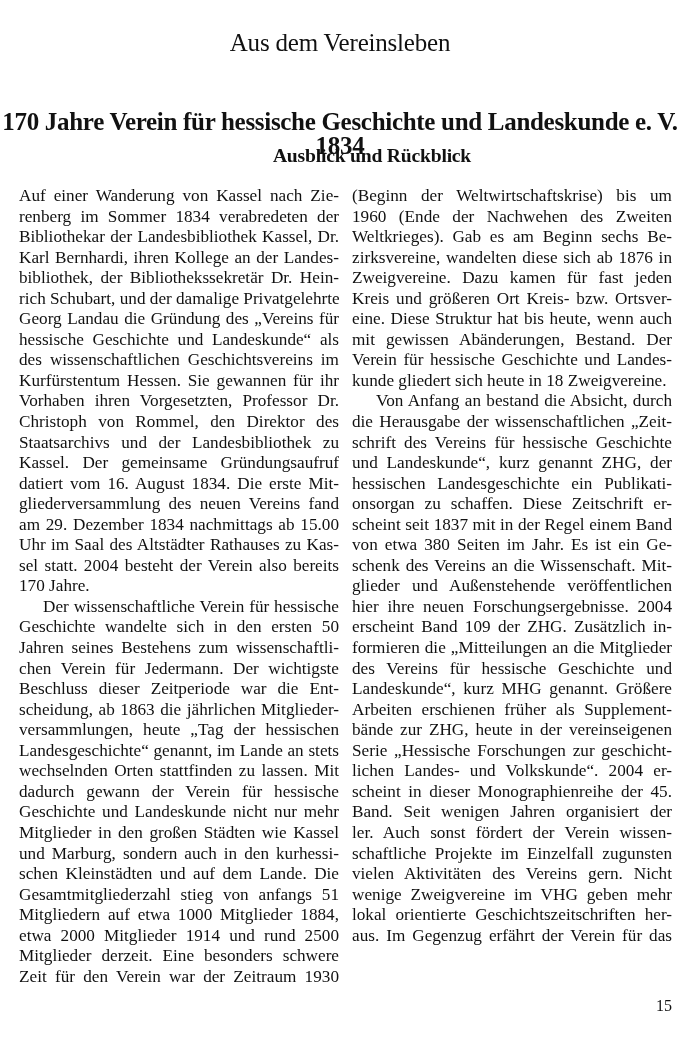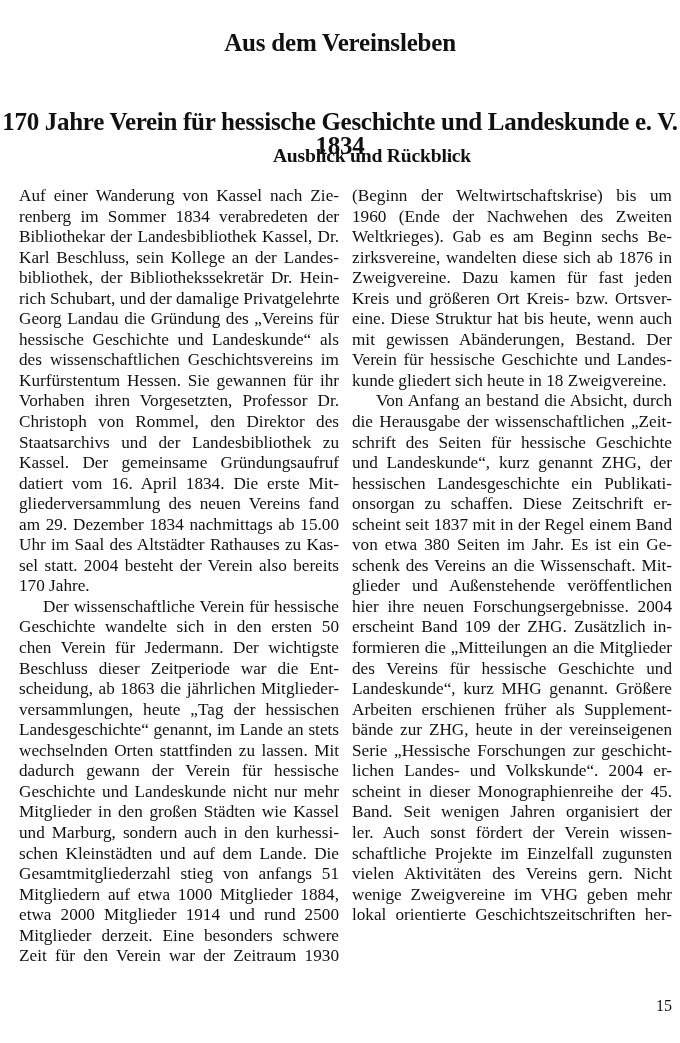--- a/index.html
+++ b/index.html
@@ -1,17 +1,17 @@
 <!DOCTYPE html>
 <html><head>
 <meta charset="utf-8">
 <style>
   html, body { margin:0; padding:0; background:#ffffff; }
   body { width:680px; height:1043px; position:relative; overflow:hidden; color:#111; font-family:"Liberation Serif", serif; }
-  .h1 { position:absolute; top:28px; left:0; width:680px; text-align:center; font-weight:bold; font-size:25px; line-height:30px; letter-spacing:-0.2px; }
+  .h1 { position:absolute; top:28px; left:0; width:680px; text-align:center; font-weight:normal; font-size:25px; line-height:30px; letter-spacing:-0.2px; }
   .h2 { position:absolute; top:110px; left:0; width:680px; text-align:center; font-weight:bold; font-size:25px; line-height:24px; letter-spacing:-0.3px; }
   .h3 { position:absolute; top:144px; left:0; width:680px; text-align:center; font-weight:bold; font-size:19.6px; line-height:24px; letter-spacing:-0.2px;margin-left:32px; }
   .col { position:absolute; top:186px; font-size:17.2px; line-height:20.55px; }
   .col.left { left:7px; width:320px;margin-left:12px; }
   .col.right { left:352px; width:320px; }
   .ln { display:block; text-align:justify; text-align-last:justify; white-space:nowrap; height:20.55px; overflow:visible; }
   .ln.last { text-align-last:left; }
   .ln.indent { padding-left:24px; }
   .pagenum { position:absolute; top:996px; left:640px; width:32px; text-align:right; font-size:16px; line-height:20px; }
 </style>
@@ -19,39 +19,40 @@
 <body>
 
 <div class="h1">Aus dem Vereinsleben</div>
 <div class="h2">170 Jahre Verein für hessische Geschichte und Landeskunde e. V. 1834</div>
 <div class="h3">Ausblick und Rückblick</div>
 
 <div class="col left" id="leftcol">
     <span class="ln">Auf einer Wanderung von Kassel nach Zie-</span>
     <span class="ln">renberg im Sommer 1834 verabredeten der</span>
     <span class="ln">Bibliothekar der Landesbibliothek Kassel, Dr.</span>
-    <span class="ln">Karl Beschluss, sein Kollege an der Landes-</span>
+    <span class="ln">Karl Bernhardi, ihren Kollege an der Landes-</span>
     <span class="ln">bibliothek, der Bibliothekssekretär Dr. Hein-</span>
     <span class="ln">rich Schubart, und der damalige Privatgelehrte</span>
     <span class="ln">Georg Landau die Gründung des „Vereins für</span>
     <span class="ln">hessische Geschichte und Landeskunde“ als</span>
     <span class="ln">des wissenschaftlichen Geschichtsvereins im</span>
     <span class="ln">Kurfürstentum Hessen. Sie gewannen für ihr</span>
     <span class="ln">Vorhaben ihren Vorgesetzten, Professor Dr.</span>
     <span class="ln">Christoph von Rommel, den Direktor des</span>
     <span class="ln">Staatsarchivs und der Landesbibliothek zu</span>
     <span class="ln">Kassel. Der gemeinsame Gründungsaufruf</span>
-    <span class="ln">datiert vom 16. April 1834. Die erste Mit-</span>
+    <span class="ln">datiert vom 16. August 1834. Die erste Mit-</span>
     <span class="ln">gliederversammlung des neuen Vereins fand</span>
     <span class="ln">am 29. Dezember 1834 nachmittags ab 15.00</span>
     <span class="ln">Uhr im Saal des Altstädter Rathauses zu Kas-</span>
     <span class="ln">sel statt. 2004 besteht der Verein also bereits</span>
     <span class="ln last">170 Jahre.</span>
     <span class="ln indent">Der wissenschaftliche Verein für hessische</span>
     <span class="ln">Geschichte wandelte sich in den ersten 50</span>
+    <span class="ln">Jahren seines Bestehens zum wissenschaftli-</span>
     <span class="ln">chen Verein für Jedermann. Der wichtigste</span>
     <span class="ln">Beschluss dieser Zeitperiode war die Ent-</span>
     <span class="ln">scheidung, ab 1863 die jährlichen Mitglieder-</span>
     <span class="ln">versammlungen, heute „Tag der hessischen</span>
     <span class="ln">Landesgeschichte“ genannt, im Lande an stets</span>
     <span class="ln">wechselnden Orten stattfinden zu lassen. Mit</span>
     <span class="ln">dadurch gewann der Verein für hessische</span>
     <span class="ln">Geschichte und Landeskunde nicht nur mehr</span>
     <span class="ln">Mitglieder in den großen Städten wie Kassel</span>
     <span class="ln">und Marburg, sondern auch in den kurhessi-</span>
@@ -68,21 +69,21 @@
     <span class="ln">Weltkrieges). Gab es am Beginn sechs Be-</span>
     <span class="ln">zirksvereine, wandelten diese sich ab 1876 in</span>
     <span class="ln">Zweigvereine. Dazu kamen für fast jeden</span>
     <span class="ln">Kreis und größeren Ort Kreis- bzw. Ortsver-</span>
     <span class="ln">eine. Diese Struktur hat bis heute, wenn auch</span>
     <span class="ln">mit gewissen Abänderungen, Bestand. Der</span>
     <span class="ln">Verein für hessische Geschichte und Landes-</span>
     <span class="ln last">kunde gliedert sich heute in 18 Zweigvereine.</span>
     <span class="ln indent">Von Anfang an bestand die Absicht, durch</span>
     <span class="ln">die Herausgabe der wissenschaftlichen „Zeit-</span>
-    <span class="ln">schrift des Seiten für hessische Geschichte</span>
+    <span class="ln">schrift des Vereins für hessische Geschichte</span>
     <span class="ln">und Landeskunde“, kurz genannt ZHG, der</span>
     <span class="ln">hessischen Landesgeschichte ein Publikati-</span>
     <span class="ln">onsorgan zu schaffen. Diese Zeitschrift er-</span>
     <span class="ln">scheint seit 1837 mit in der Regel einem Band</span>
     <span class="ln">von etwa 380 Seiten im Jahr. Es ist ein Ge-</span>
     <span class="ln">schenk des Vereins an die Wissenschaft. Mit-</span>
     <span class="ln">glieder und Außenstehende veröffentlichen</span>
     <span class="ln">hier ihre neuen Forschungsergebnisse. 2004</span>
     <span class="ln">erscheint Band 109 der ZHG. Zusätzlich in-</span>
     <span class="ln">formieren die „Mitteilungen an die Mitglieder</span>
@@ -92,15 +93,16 @@
     <span class="ln">bände zur ZHG, heute in der vereinseigenen</span>
     <span class="ln">Serie „Hessische Forschungen zur geschicht-</span>
     <span class="ln">lichen Landes- und Volkskunde“. 2004 er-</span>
     <span class="ln">scheint in dieser Monographienreihe der 45.</span>
     <span class="ln">Band. Seit wenigen Jahren organisiert der</span>
     <span class="ln">ler. Auch sonst fördert der Verein wissen-</span>
     <span class="ln">schaftliche Projekte im Einzelfall zugunsten</span>
     <span class="ln">vielen Aktivitäten des Vereins gern. Nicht</span>
     <span class="ln">wenige Zweigvereine im VHG geben mehr</span>
     <span class="ln">lokal orientierte Geschichtszeitschriften her-</span>
+    <span class="ln">aus. Im Gegenzug erfährt der Verein für das</span>
   </div>
 
 <div class="pagenum">15</div>
 
 </body></html>

